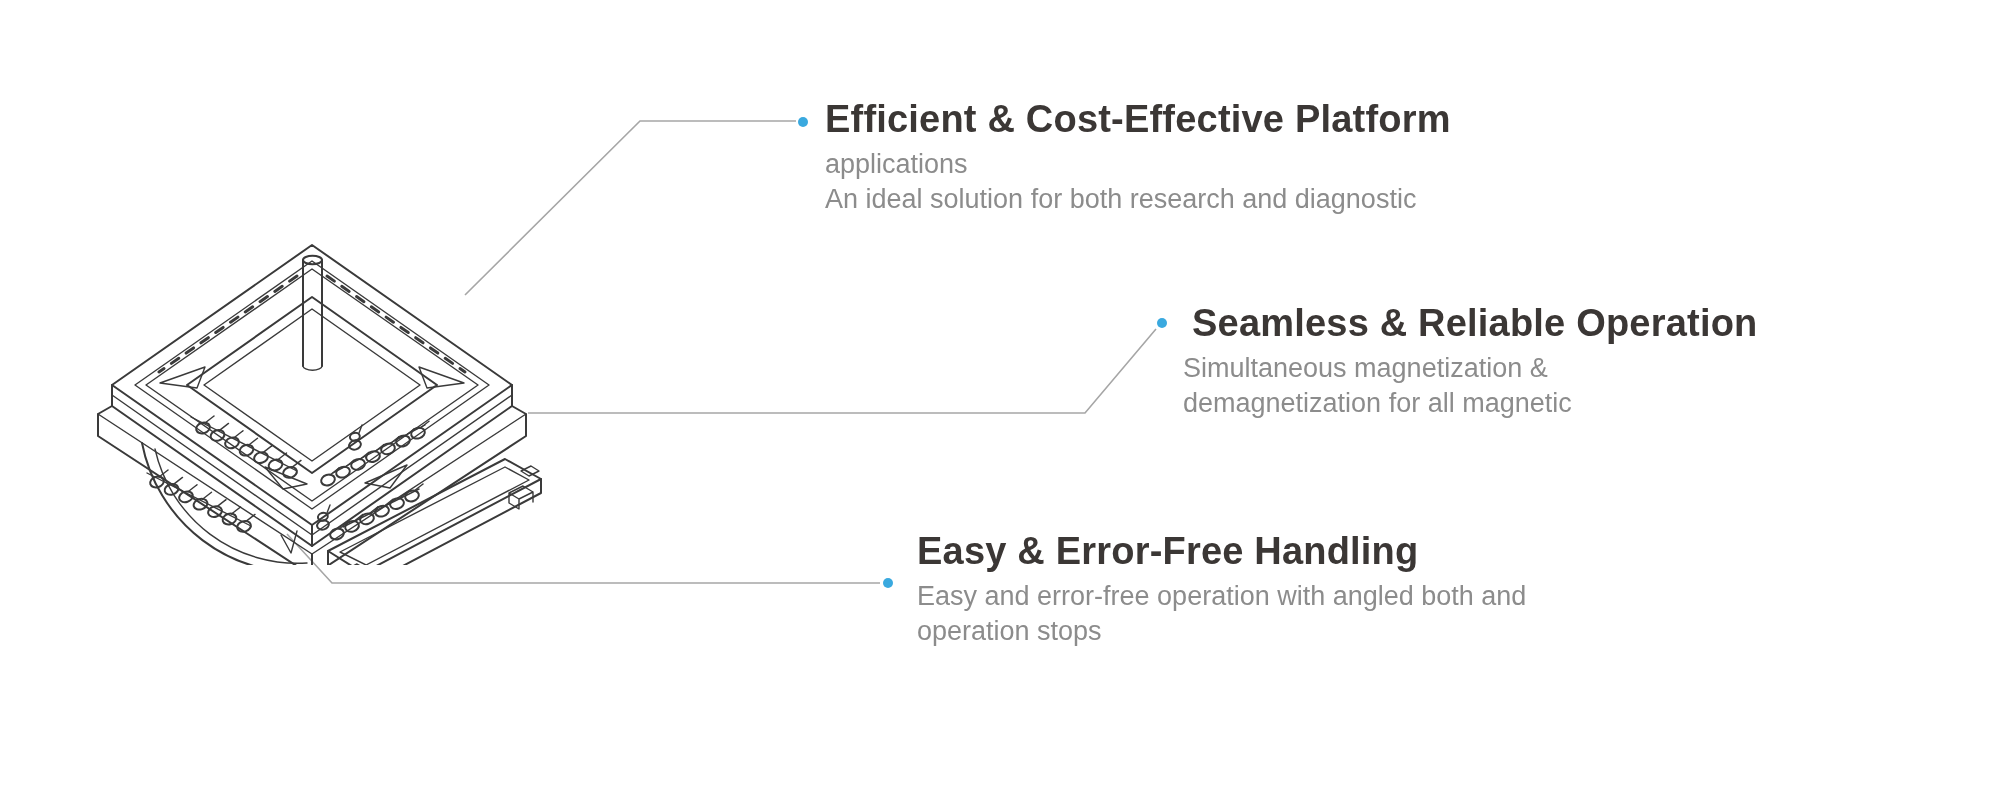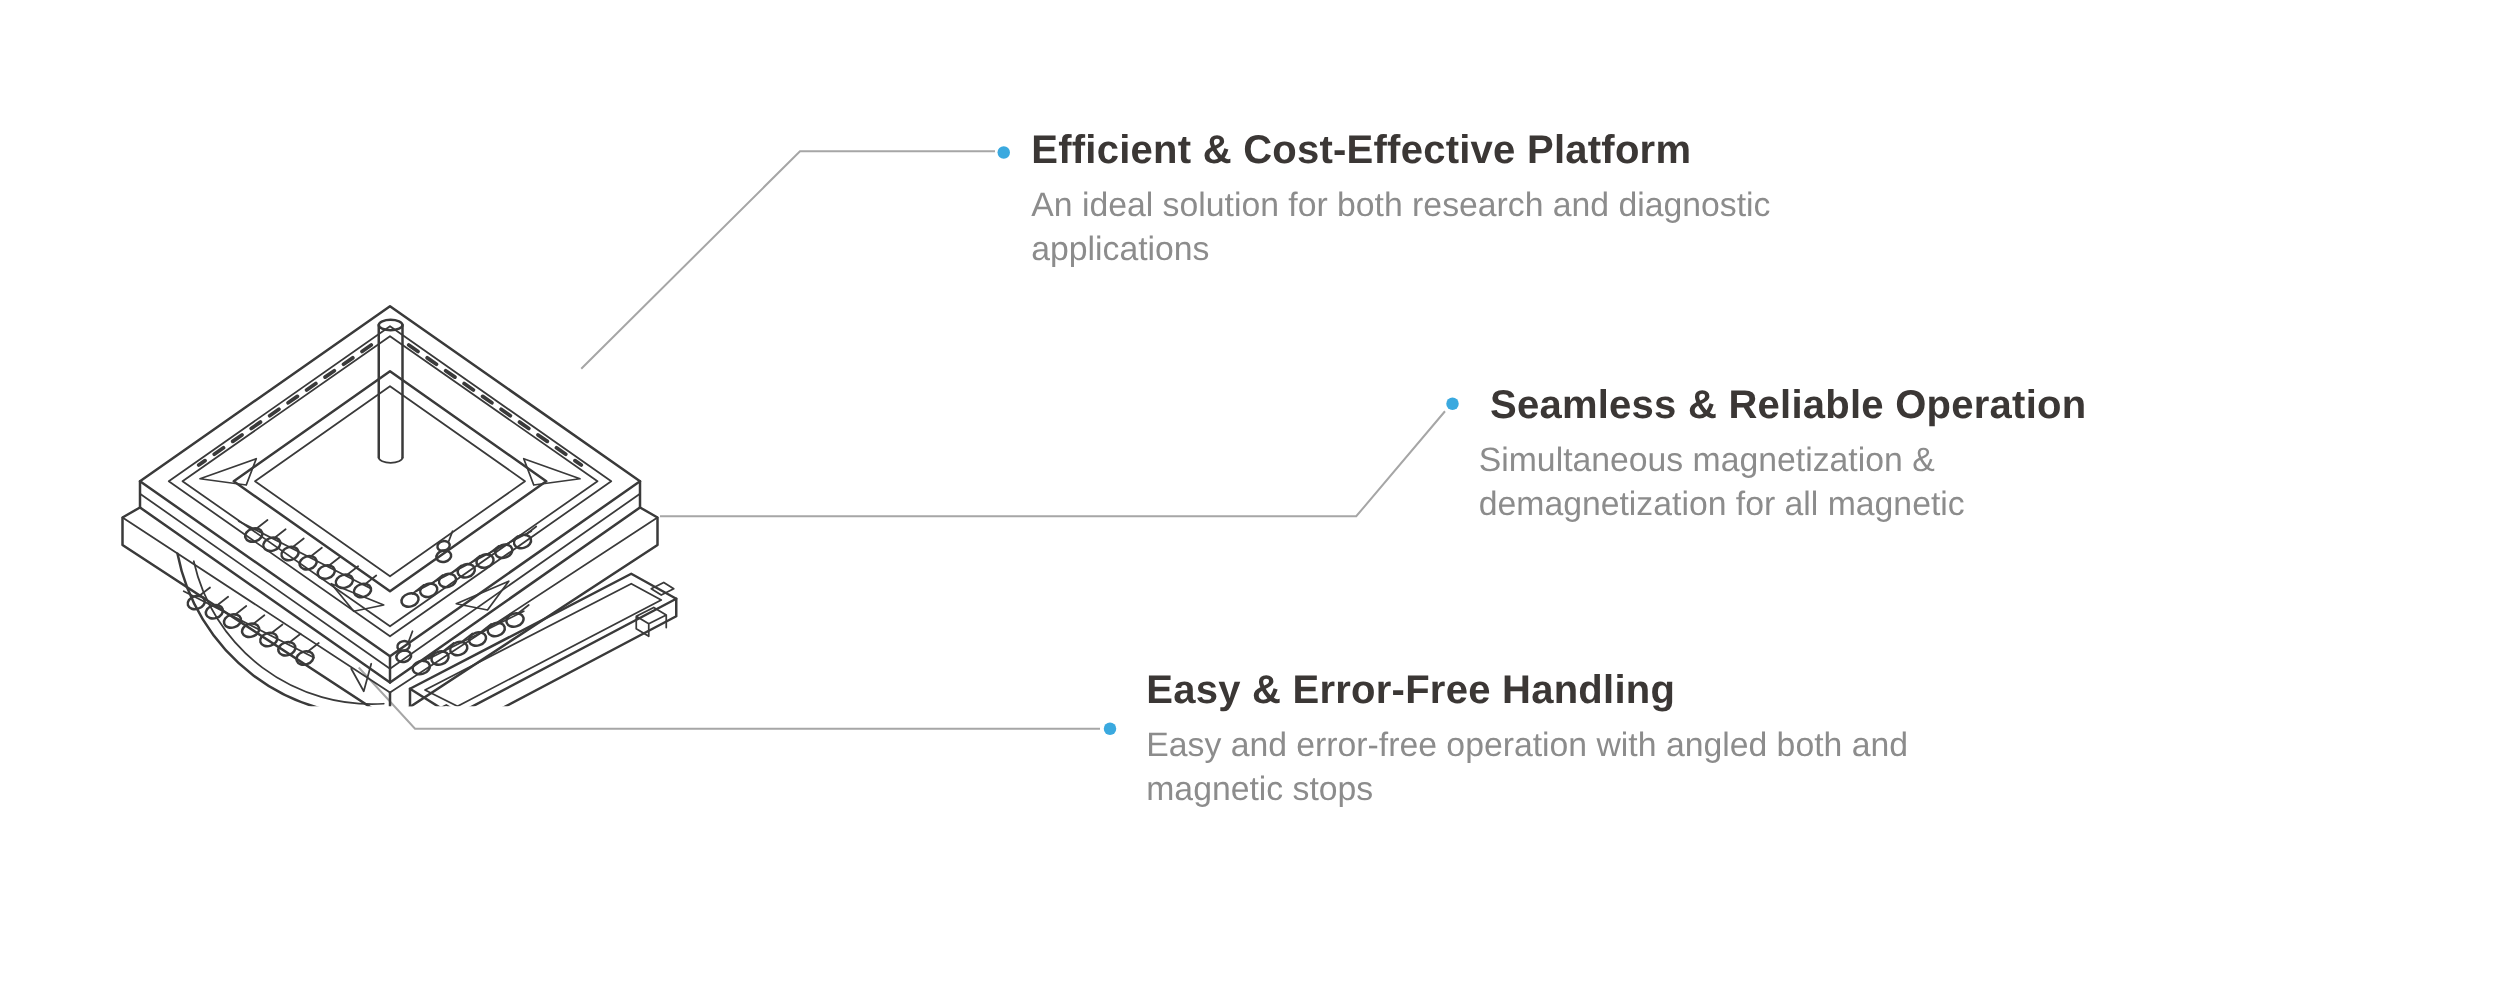--- a/index.html
+++ b/index.html
@@ -19,21 +19,21 @@
   .canvas{position:absolute;inset:0;}
   svg.lines{position:absolute;left:0;top:0;width:2000px;height:790px;pointer-events:none;}
   svg.lines polyline{fill:none;stroke:var(--leader);stroke-width:1.6px;}
   svg.lines circle{fill:var(--accent);}
   .device{position:absolute;left:85px;top:235px;width:470px;height:330px;}
   .device path,.device ellipse,.device line{fill:none;stroke:var(--stroke);stroke-width:2;stroke-linejoin:round;stroke-linecap:round;}
   .device .thin{stroke-width:1.4;}
   .device .dash{stroke-width:3;stroke-dasharray:9 9;}
   .callout{position:absolute;}
   .callout h3{
-    margin:0;font-size:32px;font-weight:700;color:var(--heading);
+    margin:0;font-size:38px;font-weight:700;color:var(--heading);
     letter-spacing:.2px;line-height:38px;white-space:nowrap;
   }
   .callout p{
     margin:9px 0 0 0;font-size:27px;font-weight:400;color:var(--body);
     line-height:35px;white-space:nowrap;
   }
   .callout p span{display:block;}
   .c1{left:825px;top:100px;}
   .c2{left:1183px;top:304px;}
   .c2 h3{margin-left:9px;text-align:right;}
@@ -146,34 +146,34 @@
       <path d="M258,336 l14,-7 l10,6 l-14,7 z M258,336 l0,10 l10,6 l0,-10 M282,335 l0,10" class="thin"></path>
       <path d="M424,258 l14,-7 l10,6 l-14,7 z M424,258 l0,10 l10,6 l0,-10 M448,257 l0,10" class="thin"></path>
       <path d="M436,236 l10,-5 l8,5 l-10,5 z" class="thin"></path>
       <path d="M196,300 L206,318 L212,296" class="thin"></path>
     </g>
   </svg>
 
   <div class="callout c1">
     <h3>Efficient &amp; Cost-Effective Platform</h3>
     <p>
+      <span>applications</span>
       <span>An ideal solution for both research and diagnostic</span>
-      <span>applications</span>
     </p>
   </div>
 
   <div class="callout c2">
     <h3>Seamless &amp; Reliable Operation</h3>
     <p>
       <span>Simultaneous magnetization &amp;</span>
       <span>demagnetization for all magnetic</span>
     </p>
   </div>
 
   <div class="callout c3">
     <h3>Easy &amp; Error-Free Handling</h3>
     <p>
       <span>Easy and error-free operation with angled both and</span>
-      <span>magnetic stops</span>
+      <span>operation stops</span>
     </p>
   </div>
 
 </div>
 
 </body></html>

